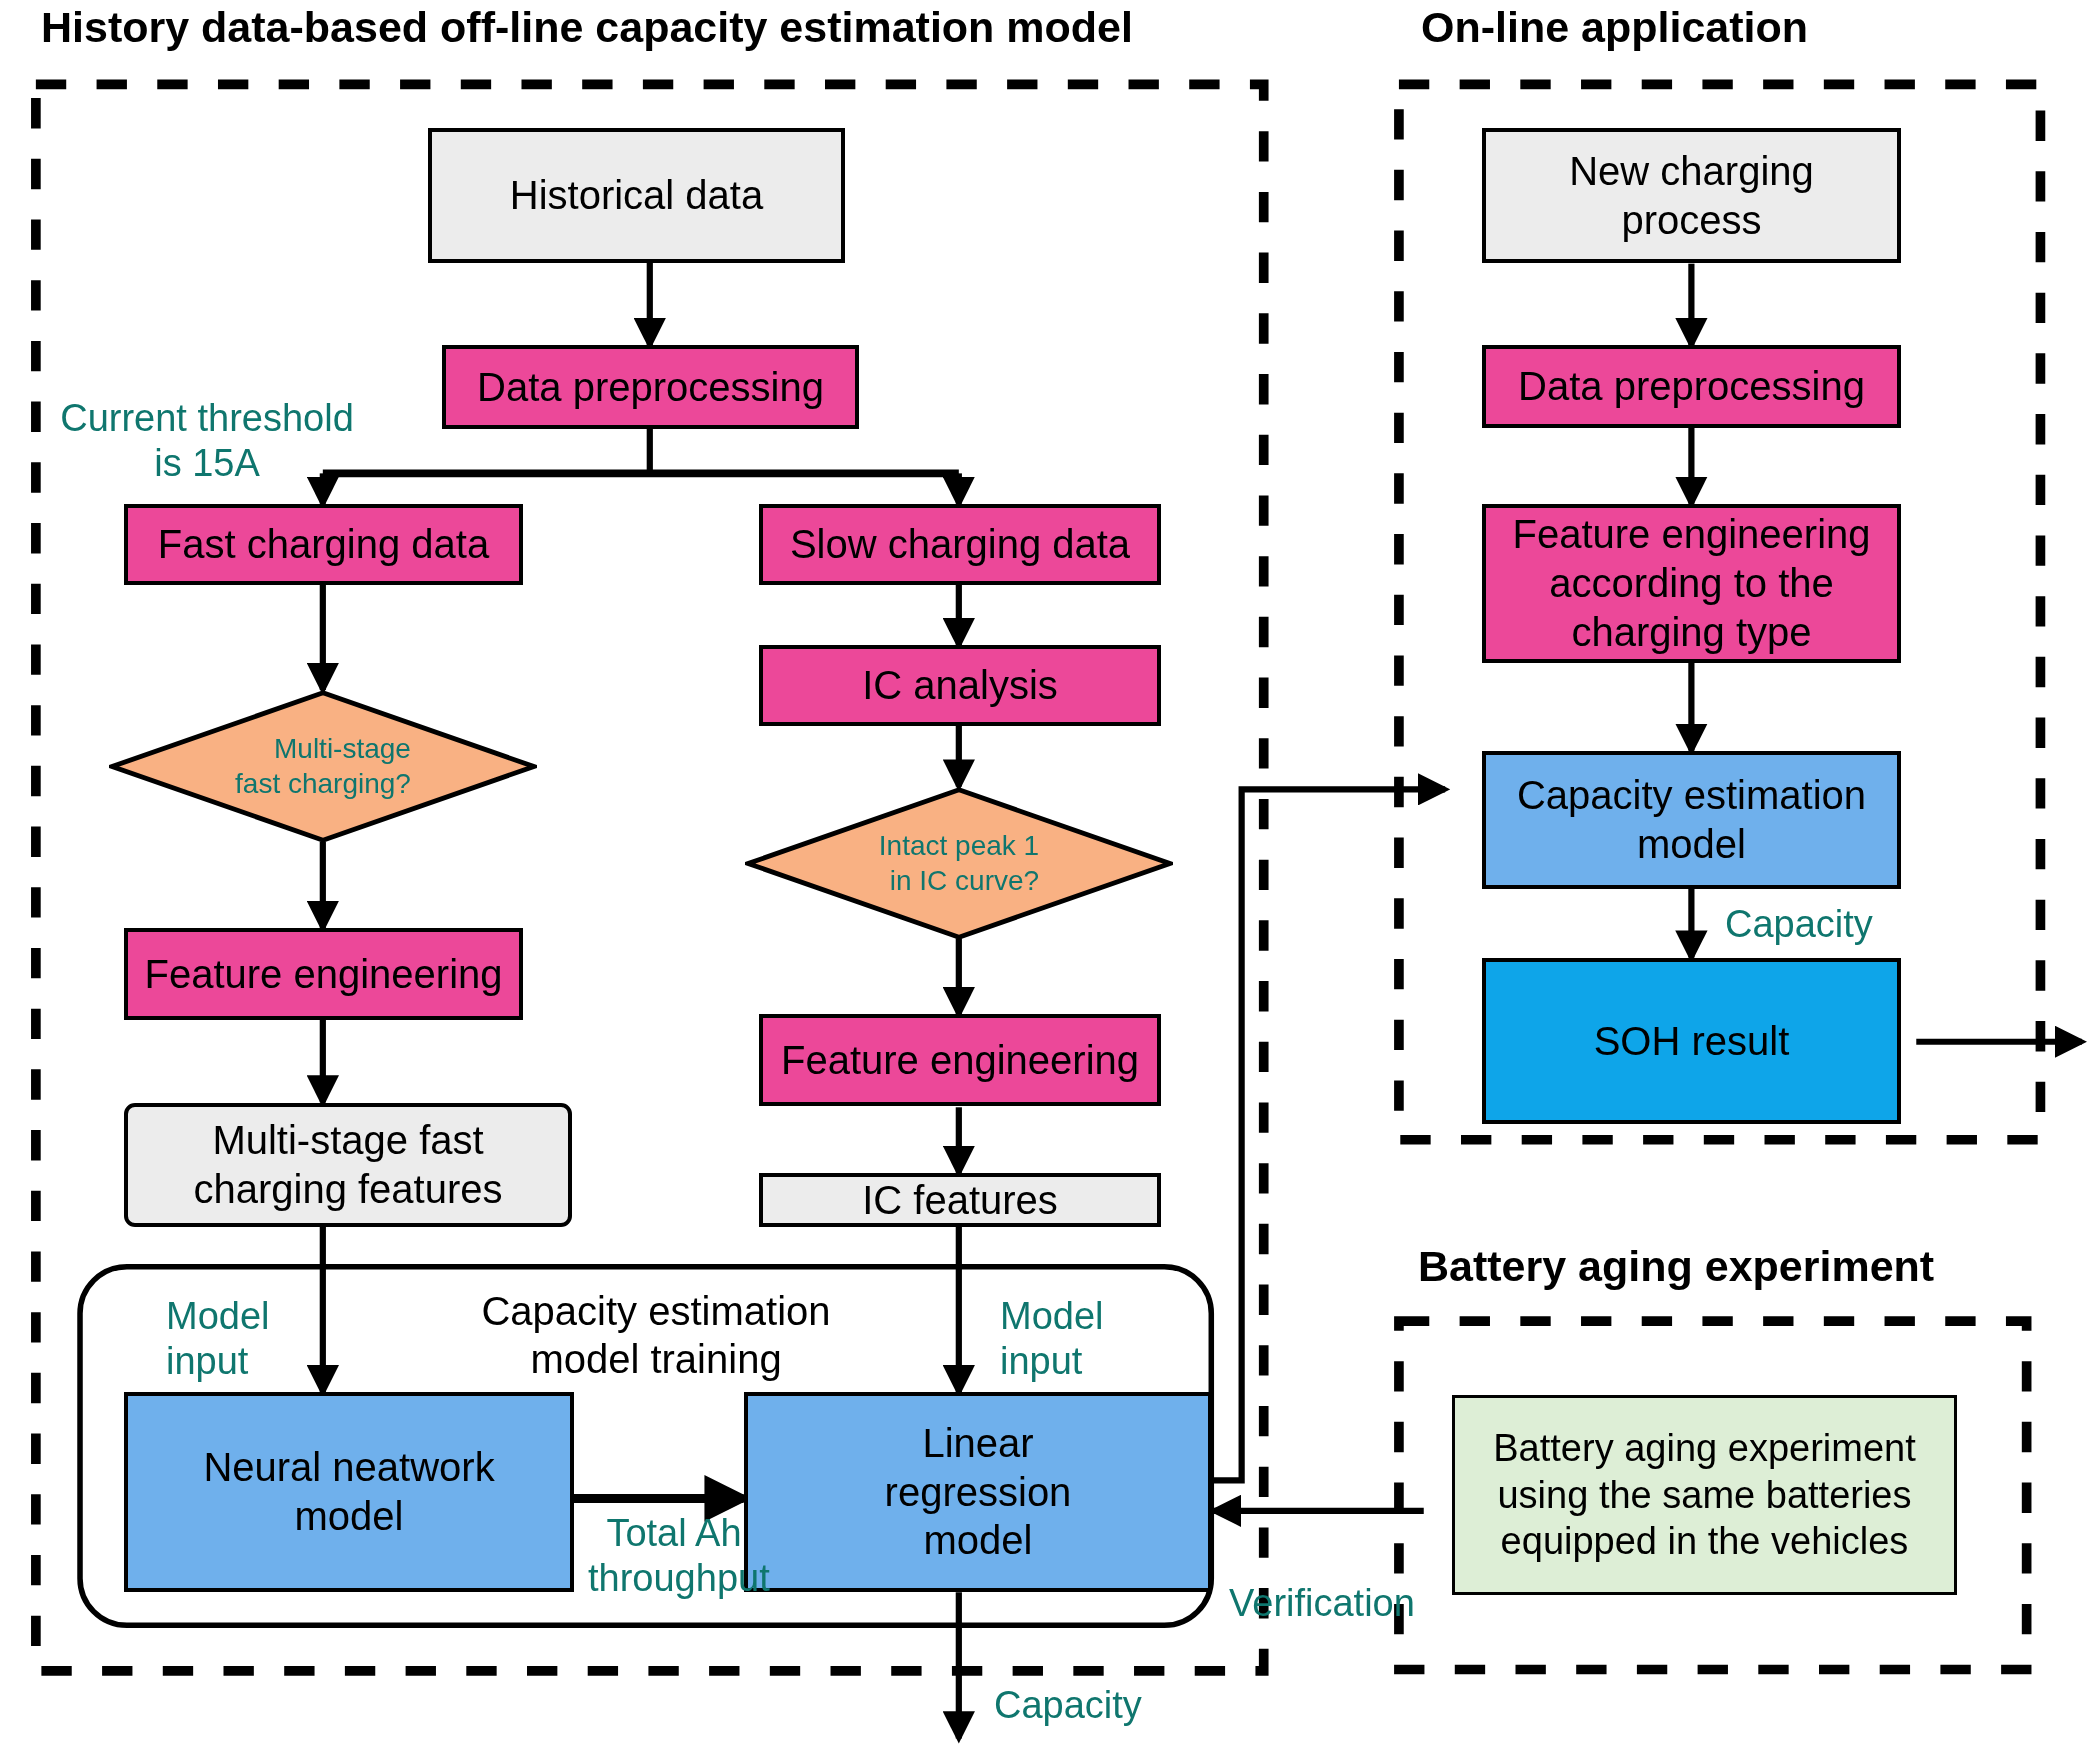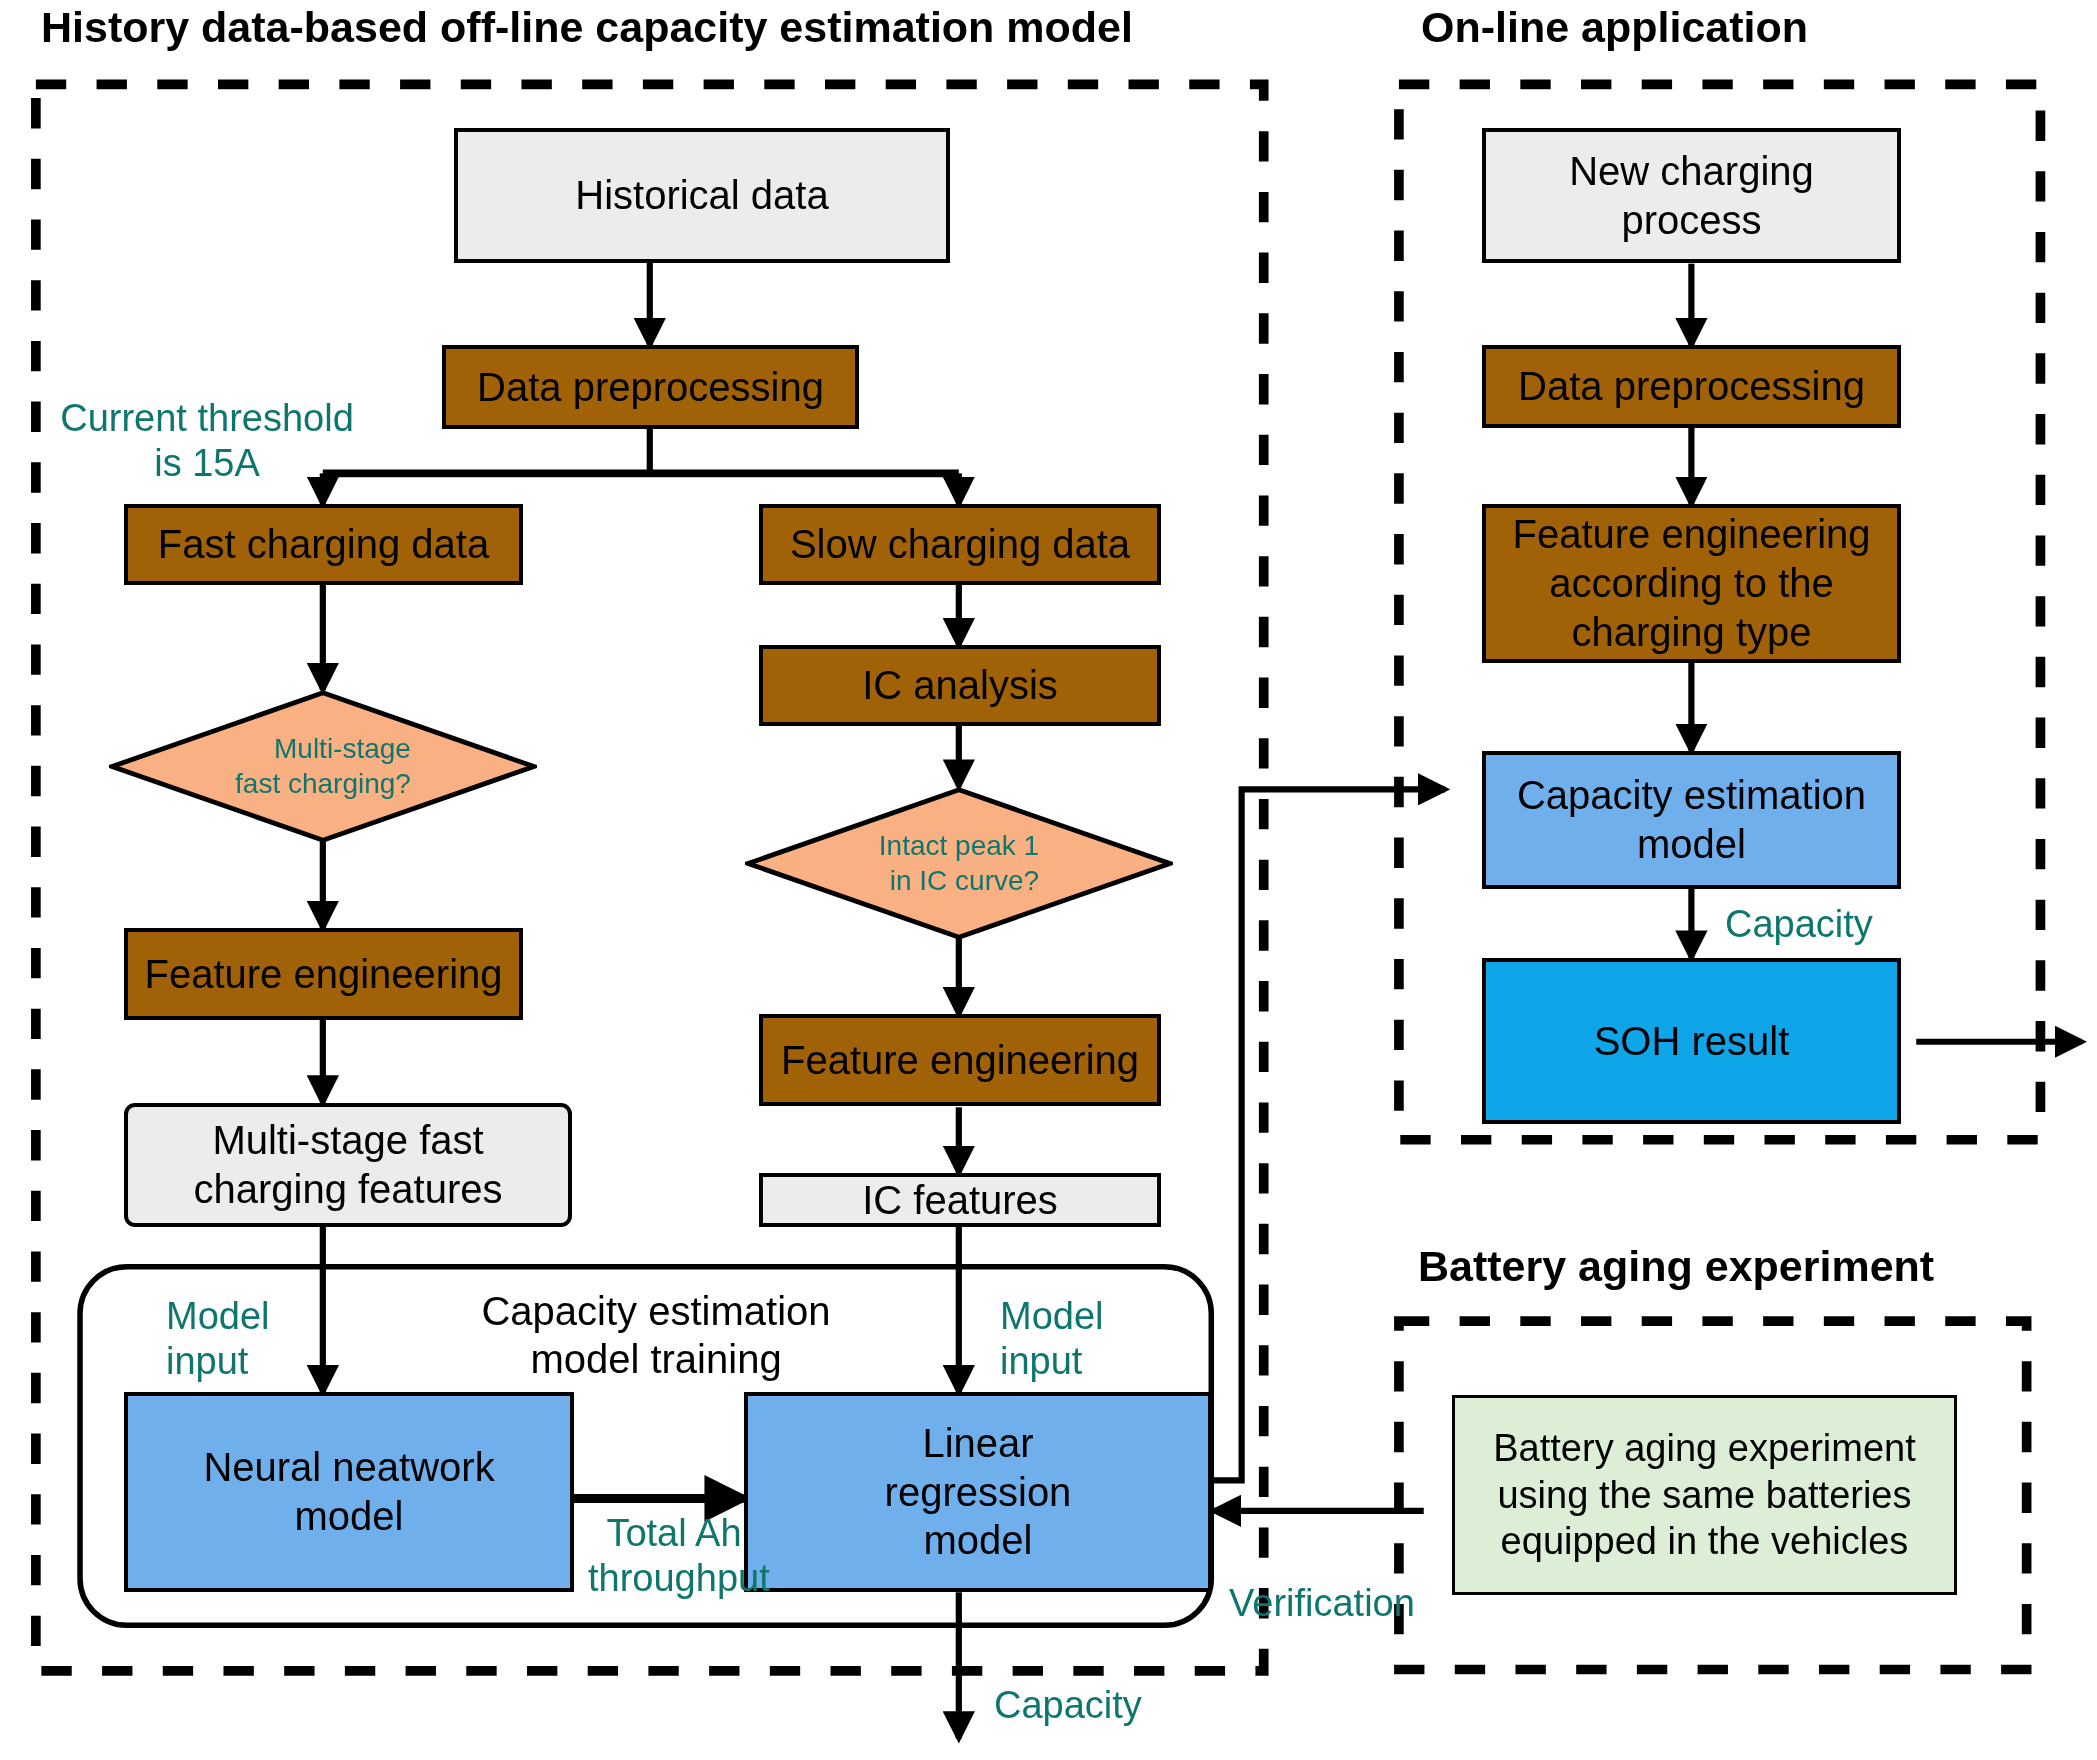--- a/index.html
+++ b/index.html
@@ -31,21 +31,21 @@
     justify-content: center;
     text-align: center;
     border: 4.1px solid #000000;
     color: #000000;
     font-size: 40px;
     line-height: 1.22;
     font-family: "Liberation Sans", sans-serif;
     white-space: pre-line;
   }
   .node.gray   { background: #ececec; }
-  .node.orange { background: #a16207; }
+  .node.orange { background: #ec4899; }
   .node.blue   { background: #6fb0ec; }
   .node.red    { background: #0ea5e9; }
   .node.green  { background: #ddeed6; border-width: 3.4px; }
 
   .diamond-wrap {
     position: absolute;
   }
   .diamond-wrap svg { position: absolute; left: 0; top: 0; }
   .diamond-label {
     position: absolute;
@@ -147,21 +147,21 @@
     <line x1="2452" y1="960" x2="2452" y2="1088" stroke="#000" stroke-width="9" marker-end="url(#arrow)"></line>
     <line x1="2452" y1="1288" x2="2452" y2="1388" stroke="#000" stroke-width="9" marker-end="url(#arrow)"></line>
 
     <line x1="2778" y1="1510" x2="3018" y2="1510" stroke="#000" stroke-width="9" marker-end="url(#arrow)"></line>
   </svg>
 
   <div class="section-title" style="left:41px; top:2.8px;">History data-based off-line capacity estimation model</div>
   <div class="section-title" style="left:1421px; top:2.8px;">On-line application</div>
   <div class="section-title" style="left:1418px; top:1242px;">Battery aging experiment</div>
 
-  <div class="node gray" style="left:454px; top:128px; width:496px; height:135px;">Historical data</div>
+  <div class="node gray" style="left:428px; top:128px; width:417px; height:135px;">Historical data</div>
 
   <div class="node orange" style="left:442px; top:345px; width:417px; height:84px;">Data preprocessing</div>
 
   <div class="node orange" style="left:759px; top:504px; width:402px; height:81px;">Slow charging data</div>
 
   <div class="node orange" style="left:124px; top:504px; width:399px; height:81px;">Fast charging data</div>
 
   <div class="diamond-wrap" style="left:109px; top:690px; width:428px; height:153px;">
     <svg width="428" height="153" viewBox="0 0 620 222" xmlns="http://www.w3.org/2000/svg">
       <polygon points="310,4 616,111 310,218 4,111" fill="#f9b183" stroke="#000" stroke-width="7"></polygon>

